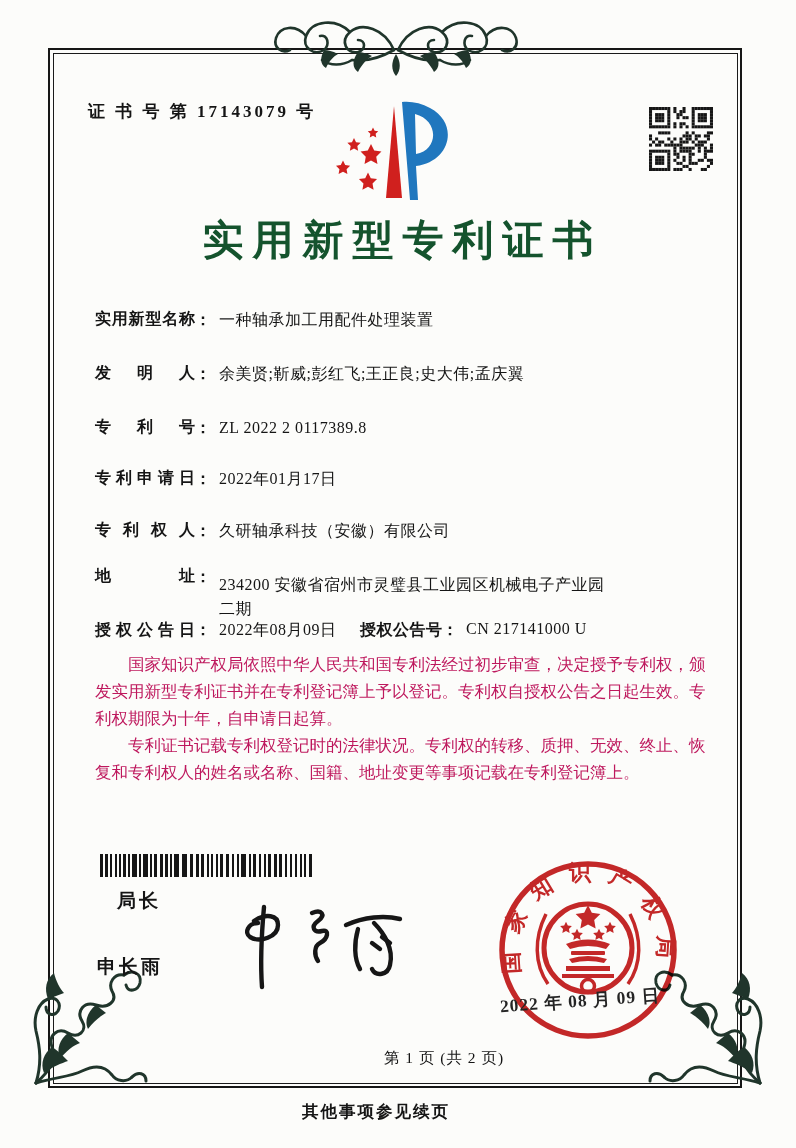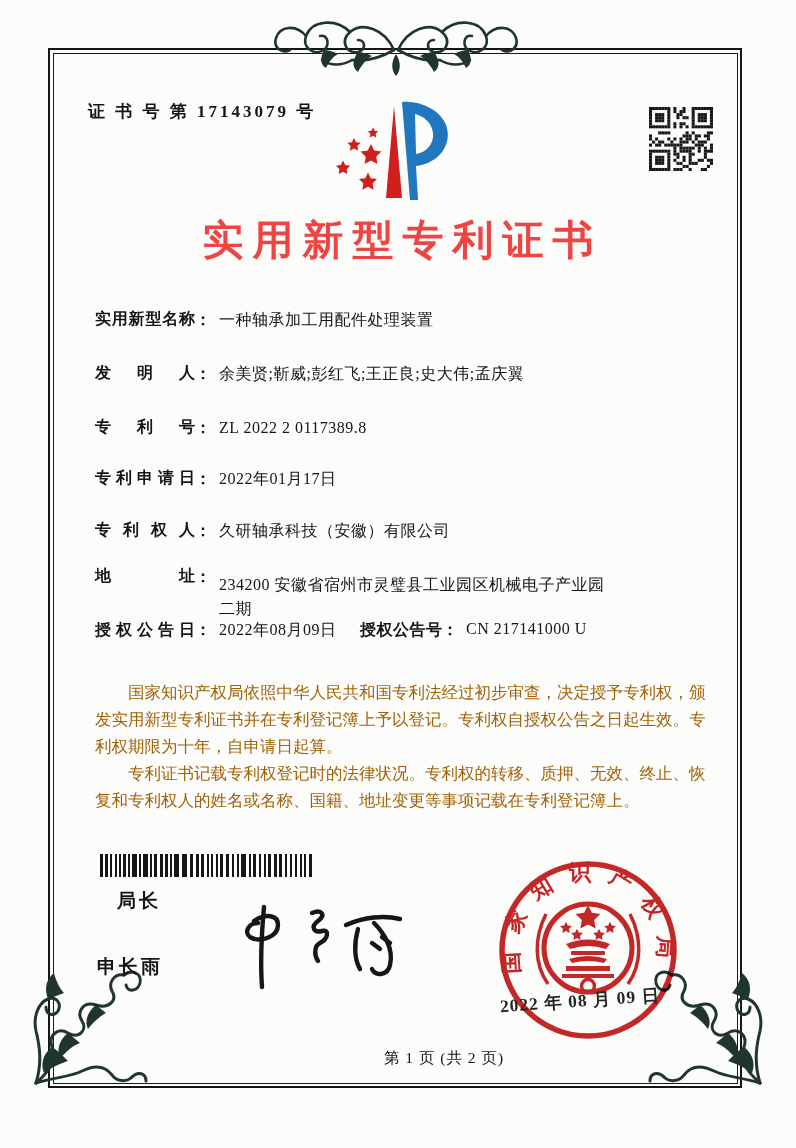--- a/index.html
+++ b/index.html
@@ -14,35 +14,35 @@
   .frame::after{content:"";position:absolute;inset:2.5px;border:1.2px solid #1a1a1a;}
   
   .orn{position:absolute;color:#20352b;}
   #orn-top{left:266px;top:14px;width:260px;height:62px;}
   #orn-bl{left:26px;top:958px;width:130px;height:134px;}
   #orn-br{left:640px;top:958px;width:130px;height:134px;transform:scaleX(-1);}
   .cert-number{position:absolute;left:88px;top:100px;font-size:17px;letter-spacing:3px;font-weight:600;}
   .logo{position:absolute;left:336px;top:100px;}
   .qr{position:absolute;left:649px;top:107px;}
   .doc-title{position:absolute;left:0;top:213px;width:100%;text-align:center;
-    font-size:41px;font-weight:700;letter-spacing:9px;text-indent:9px;color:#ef4444;}
+    font-size:41px;font-weight:700;letter-spacing:9px;text-indent:9px;color:#14532d;}
   
   .field{position:absolute;left:95px;display:flex;align-items:flex-start;font-size:16px;line-height:1.5;}
   .flabel{width:100px;font-weight:600;text-align:justify;text-align-last:justify;font-family:Liberation Mono, monospace;}
   .colon{font-weight:600;}
   .fvalue{margin-left:8px;letter-spacing:0.5px;font-weight:500;}
   #f-0{top:308px}#f-1{top:362px}#f-2{top:416px}#f-3{top:467px}#f-4{top:519px}
   #f-5{top:565px}
   #f-5 .fvalue{max-width:392px;margin-top:8px;}
   .grant-row{position:absolute;left:95px;top:620px;width:620px;height:26px;}
   .grant-row .fgroup{position:absolute;top:0;display:flex;font-size:16px;}
   .grant-row .g2{left:265px;}
   .grant-row .g2 .flabel{width:82px;}
   
-  .paras{position:absolute;left:95px;top:651px;width:622px;font-size:16.5px;line-height:1.64;color:#a16207;margin-top:28px;}
+  .paras{position:absolute;left:95px;top:651px;width:622px;font-size:16.5px;line-height:1.64;color:#be185d;}
   .paras p{margin:0;text-indent:2em;}
   .barcode{position:absolute;left:100px;top:854px;}
   .signer-title{position:absolute;left:97px;top:888px;font-size:19px;font-weight:600;letter-spacing:3px;margin-left:20px;}
   .signer-name{position:absolute;left:97px;top:954px;font-size:19px;font-weight:600;letter-spacing:3px;}
   .signature{position:absolute;left:226px;top:899px;}
   .seal{position:absolute;left:470px;top:838px;mix-blend-mode:multiply;opacity:.96;}
   .page-num{position:absolute;left:0;top:1048px;width:792px;text-align:center;font-size:15.5px;letter-spacing:1px;padding-left:48px;}
   .cont-note{position:absolute;left:0;top:1101px;width:752px;text-align:center;
     font-size:16.5px;font-weight:600;letter-spacing:2px;}
 </style>
@@ -472,14 +472,15 @@
         <rect x="92" y="136" width="52" height="4"></rect>
       </g>
       <circle cx="118" cy="148" r="6.5" fill="none" stroke-width="3.5"></circle>
       <path d="M76,76 C64,100 64,126 78,146" fill="none" stroke-width="3.5"></path>
       <path d="M160,76 C172,100 172,126 158,146" fill="none" stroke-width="3.5"></path>
     </g>
     <text x="110" y="168" text-anchor="middle" font-size="17.5" font-weight="bold" fill="#1b1b1b" letter-spacing="1" transform="rotate(-4 118 163)" font-family="Liberation Serif, DejaVu Serif, serif">2022 年 08 月 09 日</text>
   </svg>
 
   <div class="page-num">第 1 页 (共 2 页)</div>
+  <div class="cont-note">其他事项参见续页</div>
 
 </div>
 
 </body></html>

